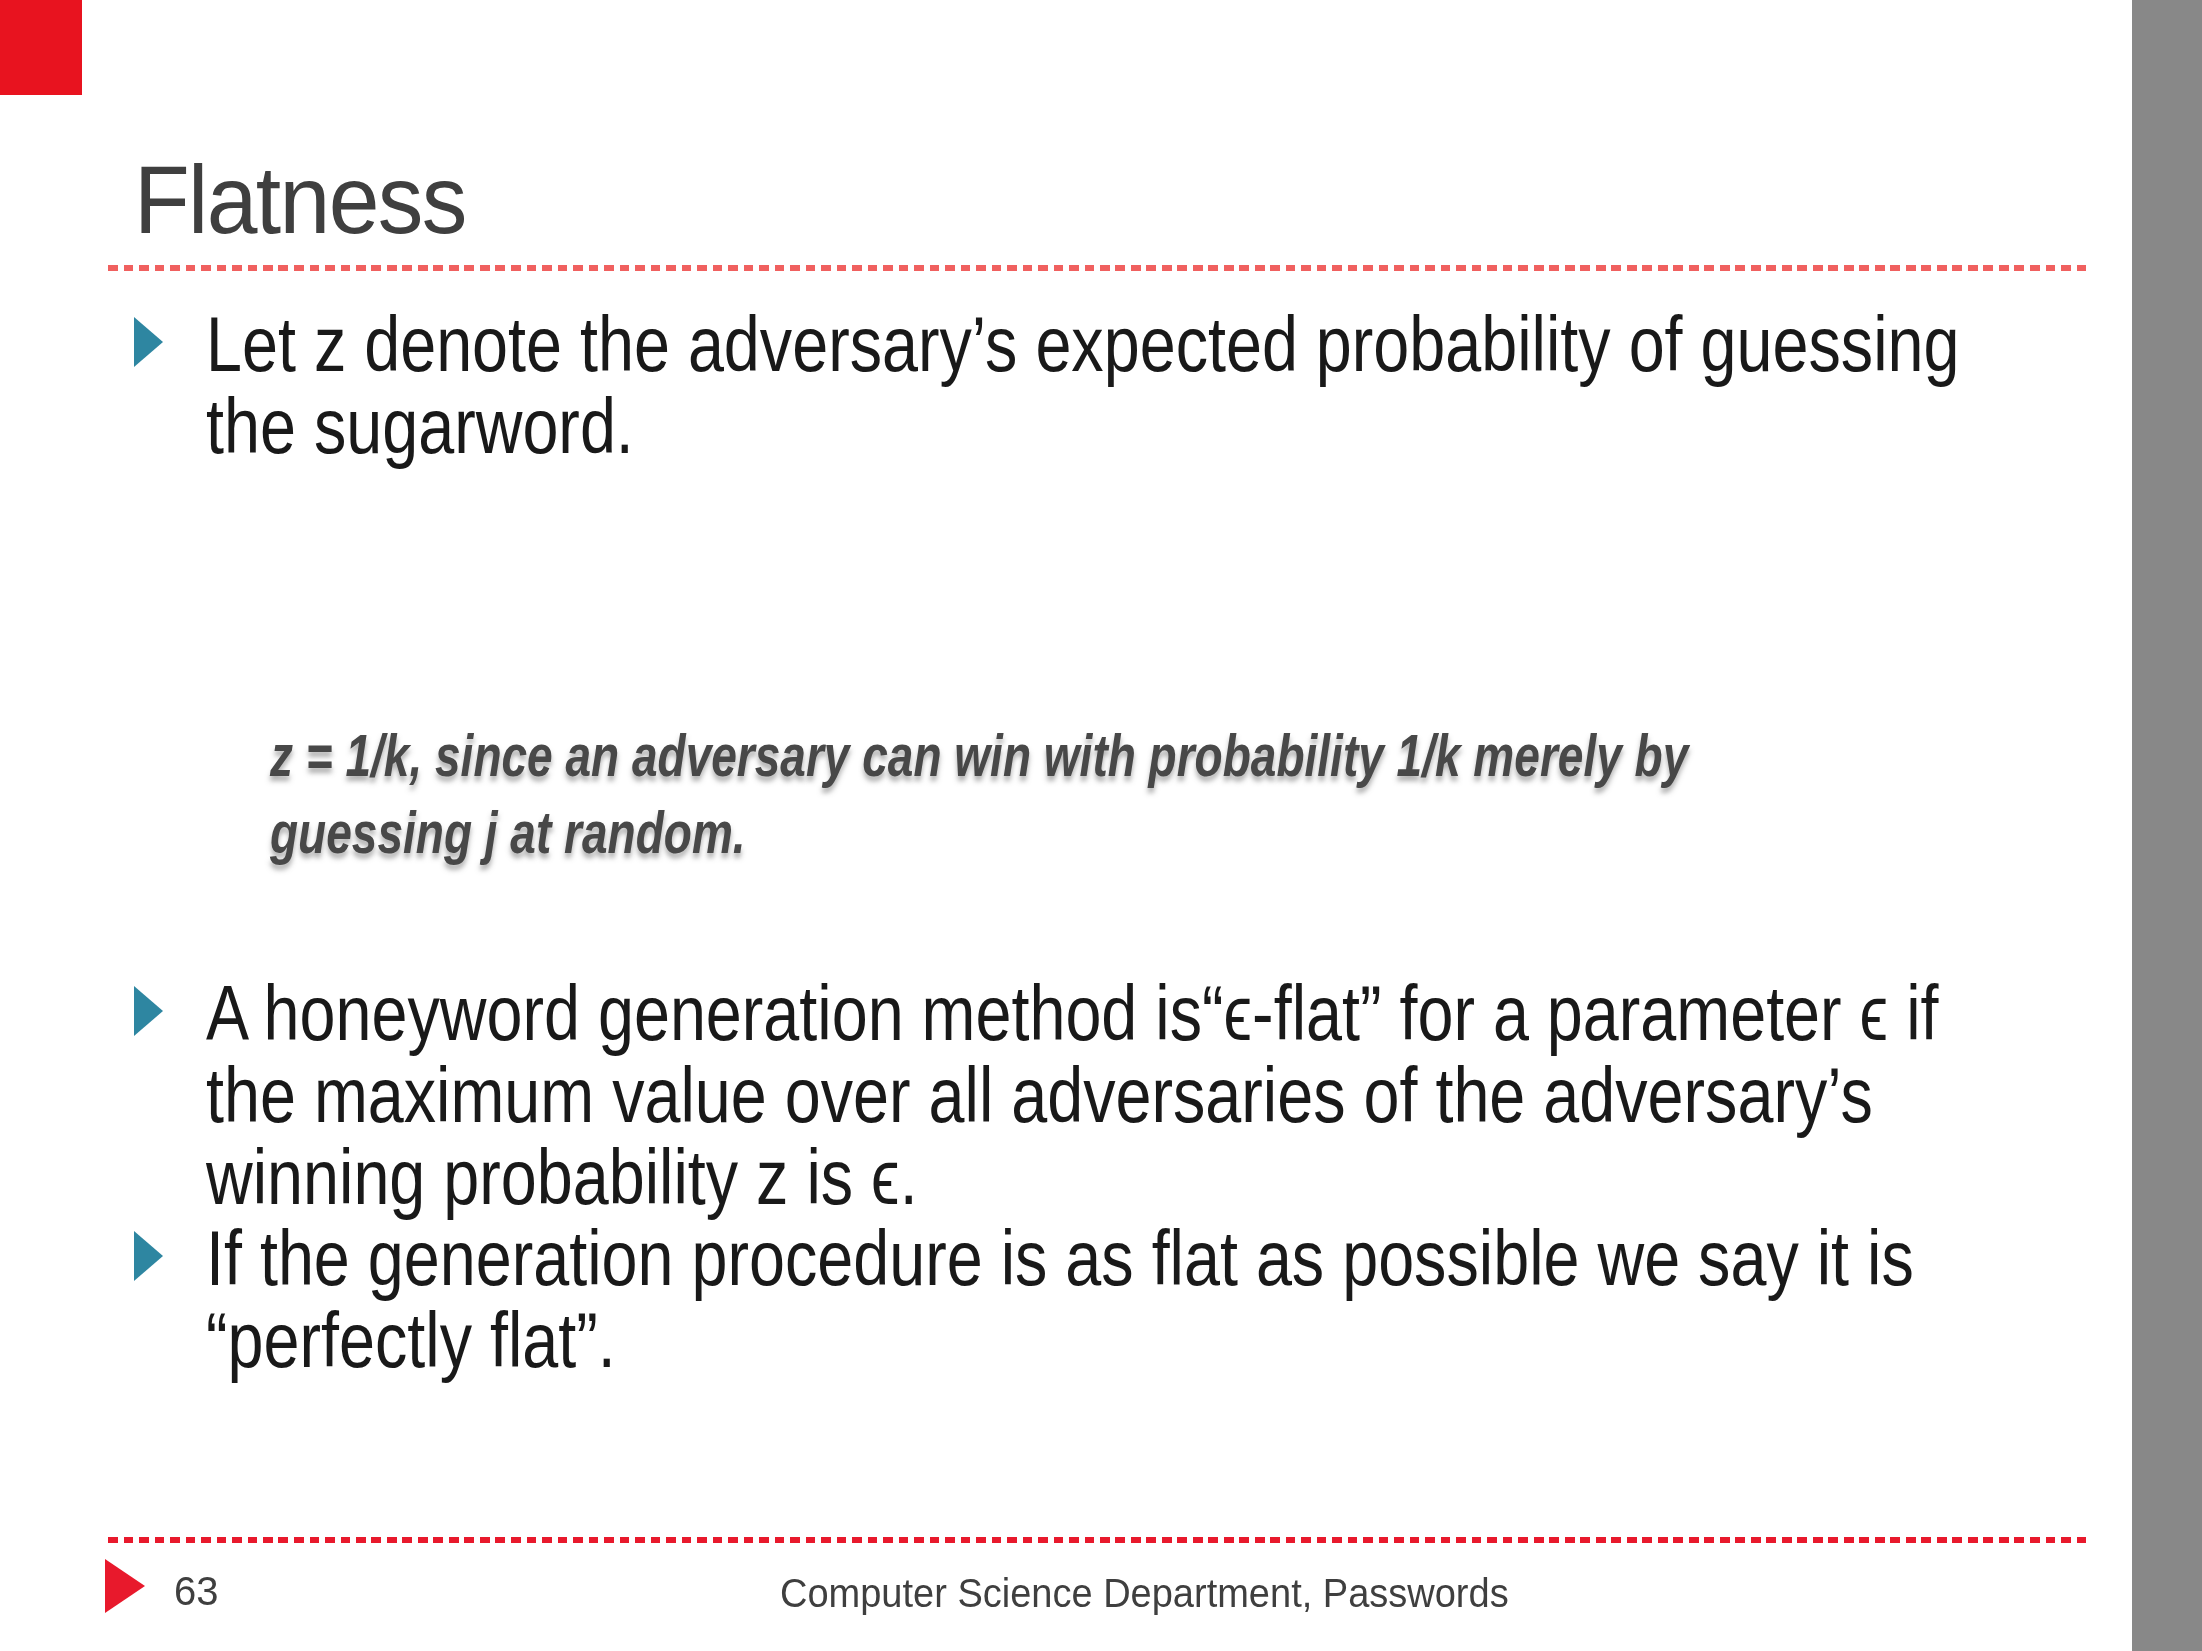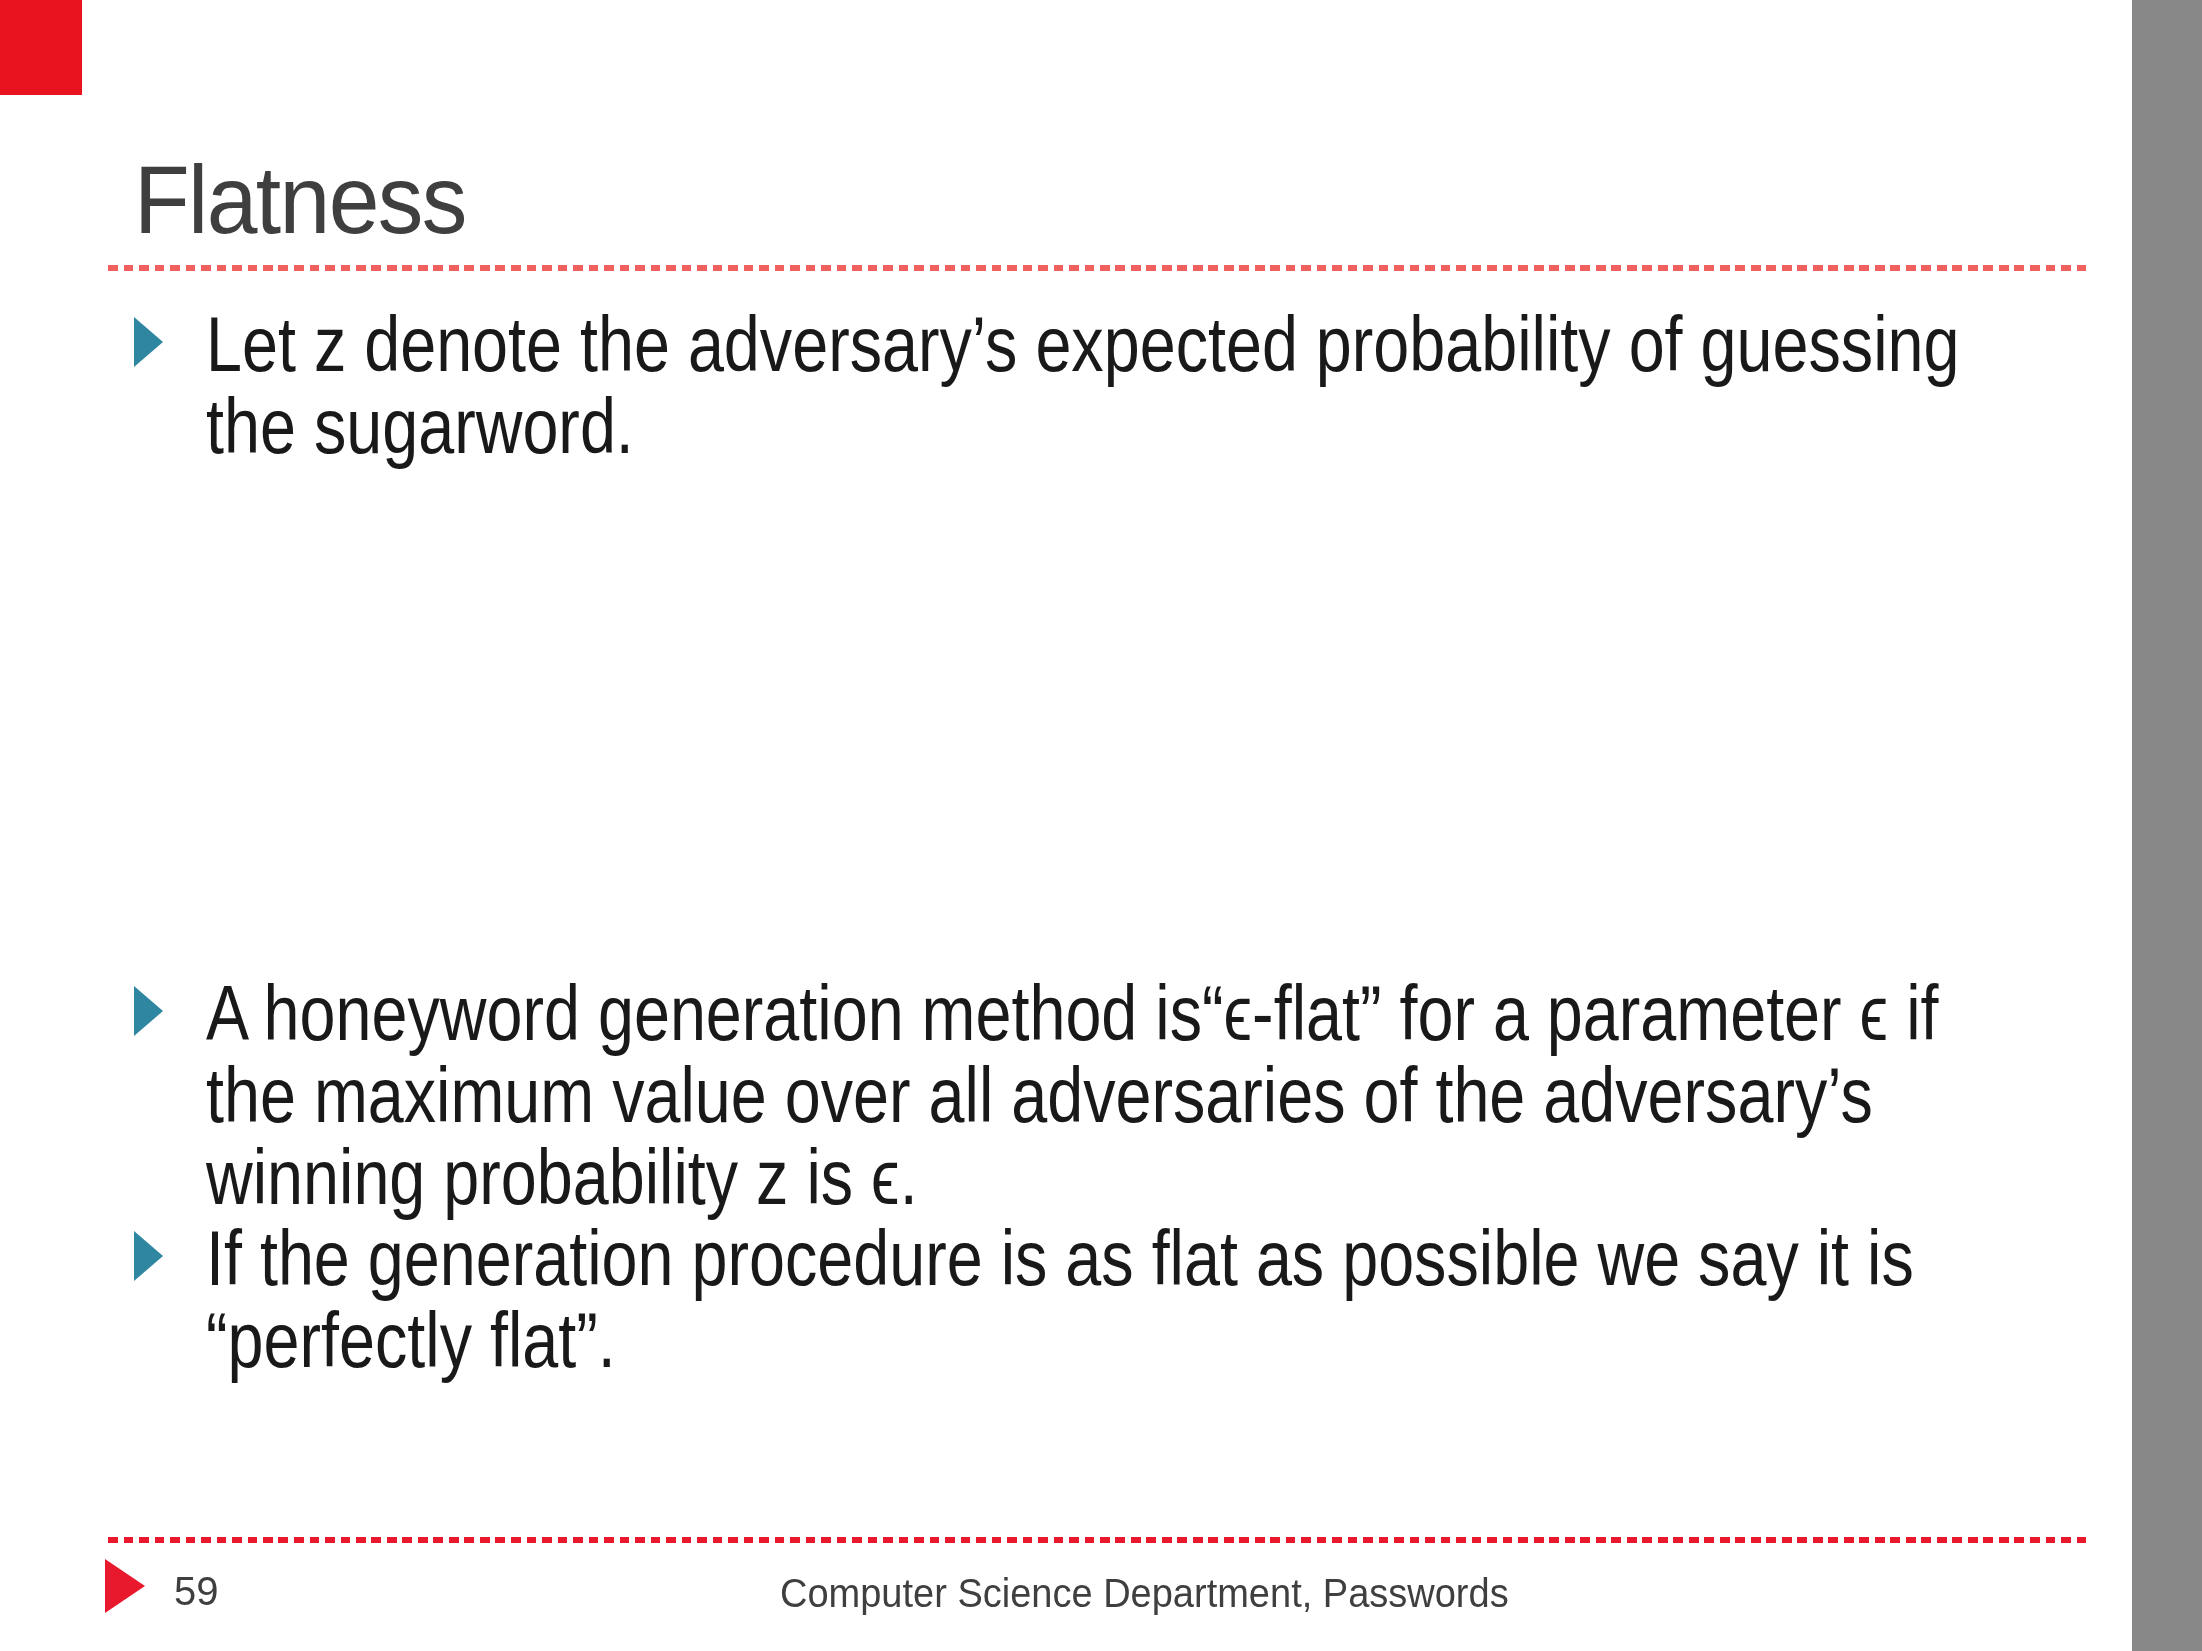--- a/index.html
+++ b/index.html
@@ -153,34 +153,38 @@
 
   <div class="dashes top"></div>
 
   <div class="block b-main pos-b1">
     <span class="tri tri-teal"></span>
     <div class="line">Let z denote the adversary’s expected probability of guessing</div>
     <div class="line">the sugarword.</div>
   </div>
 
 
+  <div class="block b-note pos-note">
+    <div class="line">z = 1/k, since an adversary can win with probability 1/k merely by</div>
+    <div class="line">guessing j at random.</div>
+  </div>
 
   <div class="block b-main pos-b2">
     <span class="tri tri-teal"></span>
     <div class="line">A honeyword generation method is“ϵ-flat” for a parameter ϵ if</div>
     <div class="line">the maximum value over all adversaries of the adversary’s</div>
     <div class="line">winning probability z is ϵ.</div>
   </div>
 
   <div class="block b-main pos-b3">
     <span class="tri tri-teal"></span>
     <div class="line">If the generation procedure is as flat as possible we say it is</div>
     <div class="line">“perfectly flat”.</div>
   </div>
 
   <div class="dashes bottom"></div>
 
   <span class="footer-tri"></span>
-  <div class="page-number">59</div>
+  <div class="page-number">63</div>
   <div class="footer-label">Computer Science Department, Passwords</div>
 
 </div>
 
 
 </body></html>

